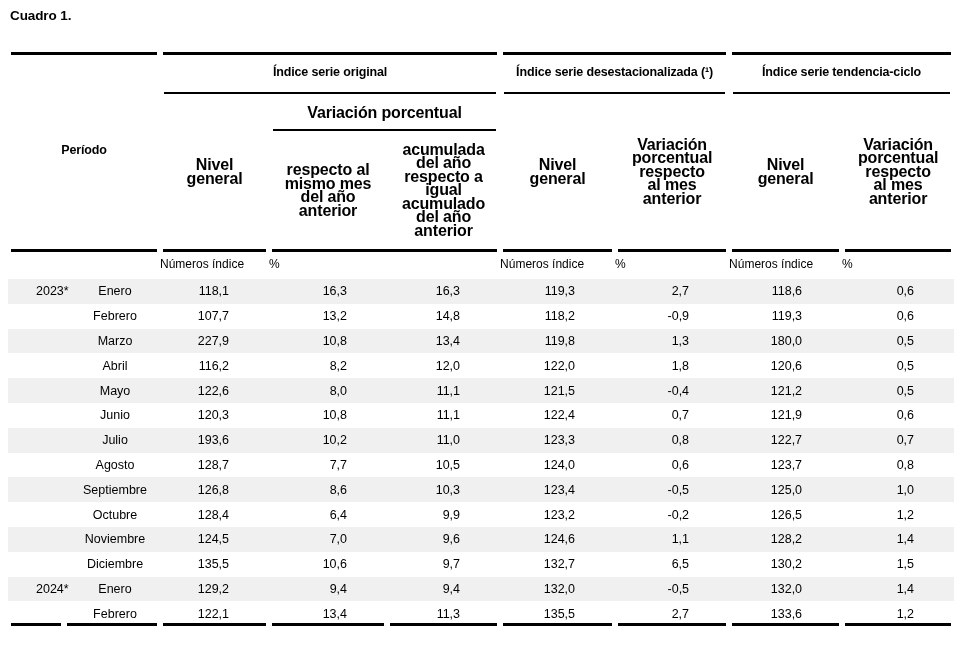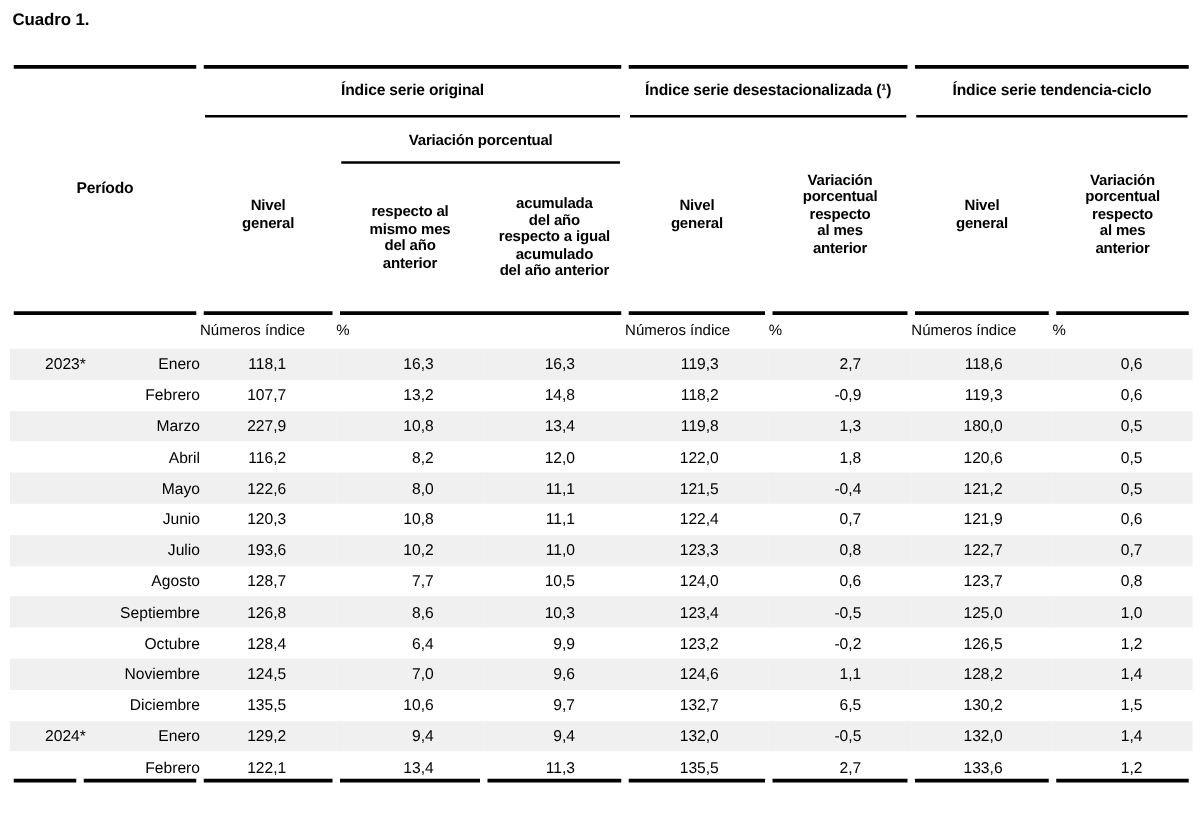--- a/index.html
+++ b/index.html
@@ -14,21 +14,21 @@
   .title{width:742px;font-weight:bold;font-size:13.5px;line-height:19px;letter-spacing:-0.1px;}
 
   table{
     border-collapse:collapse;table-layout:fixed;
     width:946px;margin:29px 8px 0 8px;
   }
   th,td{padding:0;vertical-align:middle;}
 
   
   thead th{
-    font-weight:bold;font-size:12px;line-height:13.5px;
+    font-weight:bold;font-size:16px;line-height:13.5px;
     text-align:center;white-space:pre-line;letter-spacing:-0.15px;
   }
   tr.r-group{height:42px;}
   tr.r-varpct{height:37px;}
   tr.r-cols{height:118px;}
   th.period{font-size:12.5px;}
   th.group{
     font-size:12.5px;white-space:normal;
     background:
       linear-gradient(var(--rule),var(--rule)) top center / calc(100% - 6px) 3px no-repeat,
@@ -44,21 +44,21 @@
   
   tr.units td{
     height:30px;font-size:12px;
     background:linear-gradient(var(--rule),var(--rule)) top center / calc(100% - 6px) 3px no-repeat;
   }
 
   
   tbody td{height:24.8px;font-size:12.5px;}
   tbody tr:nth-child(odd){background-color:var(--stripe);}
   tbody td.year{text-align:center;padding-left:28px;}
-  tbody td.month{text-align:right;padding-left:6px;}
+  tbody td.month{text-align:center;padding-left:6px;}
   tbody td.num{text-align:right;padding-right:40px;}
   tbody tr:last-child td{
     background-image:linear-gradient(var(--rule),var(--rule));
     background-position:bottom center;
     background-size:calc(100% - 6px) 3px;
     background-repeat:no-repeat;
   }
 </style>
 </head>
 <body style="--rule: #000000; --stripe: #f0f0f0; background: rgb(255, 255, 255); color: rgb(0, 0, 0);">

